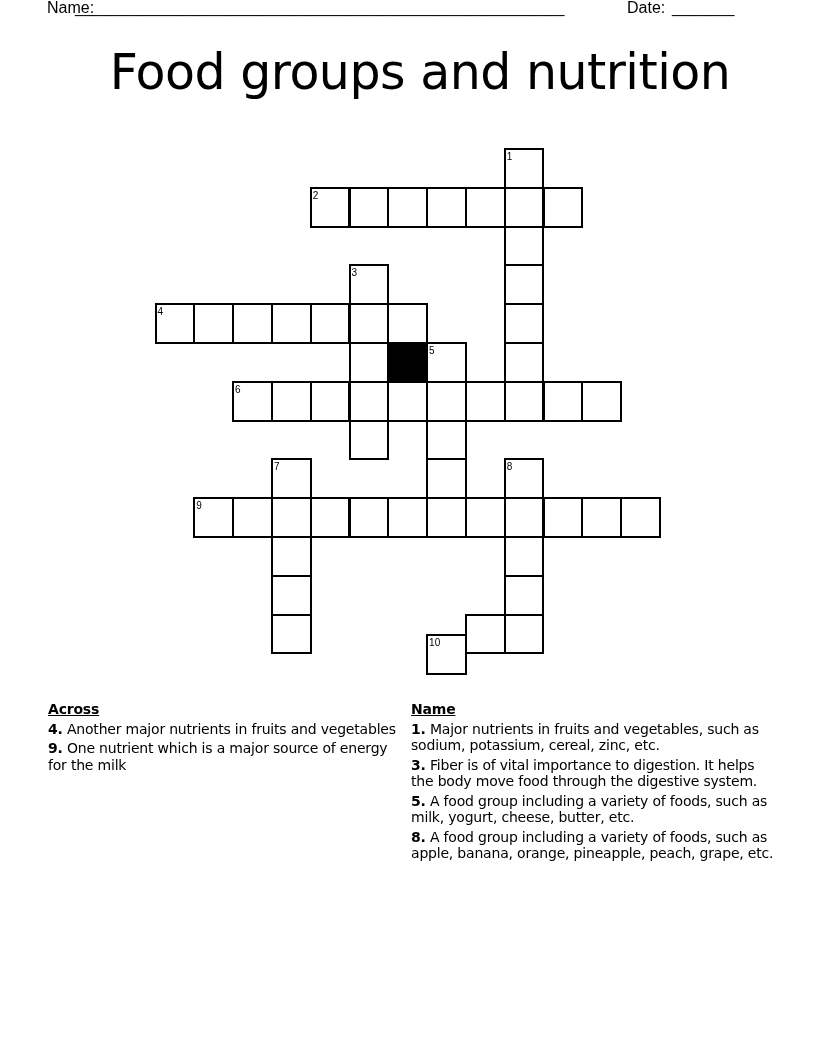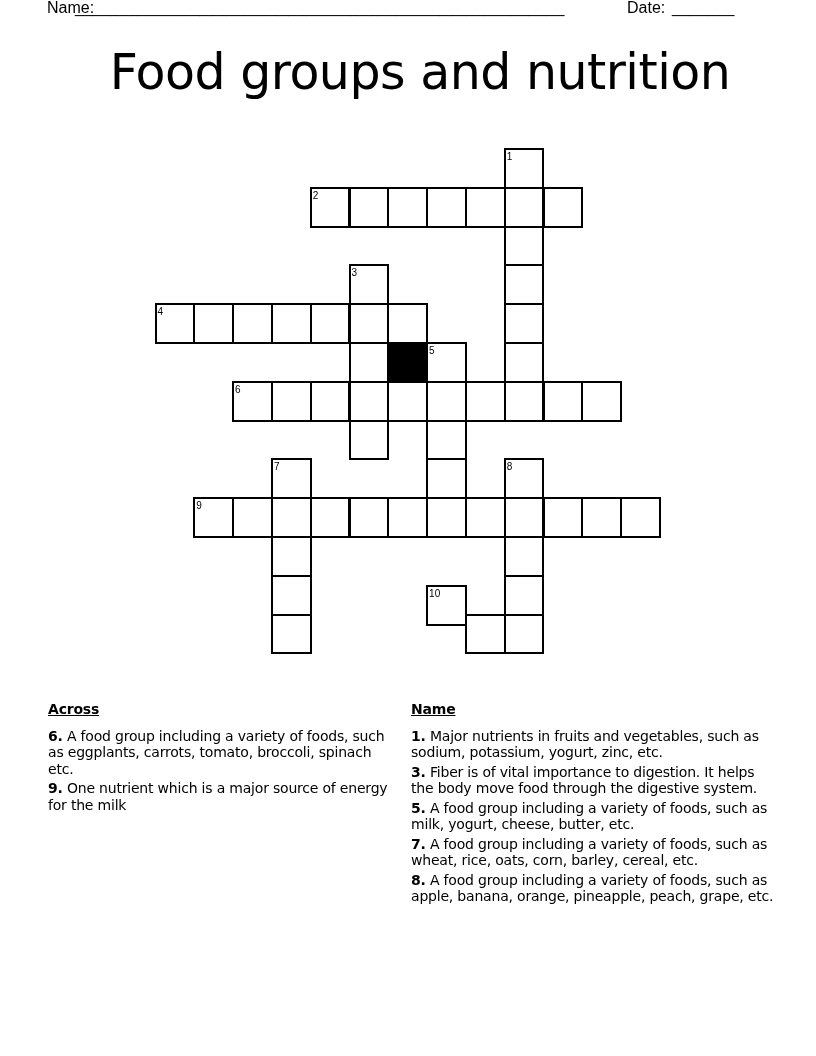--- a/index.html
+++ b/index.html
@@ -27,21 +27,21 @@
     position: absolute; top: 1px; left: 1px;
     font-family: "Liberation Sans", sans-serif; font-size: 10px; line-height: 11px;
   }
   .clues {
     position: absolute; top: 701px;
     font-family: "DejaVu Sans", sans-serif; font-size: 14px; line-height: 16.5px;
     letter-spacing: -0.2px;
   }
   .clues.across { left: 48px; width: 350px; }
   .clues.down { left: 411px; width: 365px; }
-  .clue-heading { font-weight: bold; text-decoration: underline; margin-bottom: 10px; display: block; }
+  .clue-heading { font-weight: bold; text-decoration: underline; margin-bottom: 3px; display: block; }
   .clue { margin-bottom: 3px; }
   .clue .cnum { font-weight: bold; }
 </style>
 </head>
 <body>
 
 <div class="header-line">
   <span class="name-label">Name:</span>
   <span class="name-field">_______________________________________________________</span>
   <span class="date-label">Date:</span>
@@ -117,33 +117,32 @@
       <span class="num">9</span>
     </div>
     <div class="cell" style="left: 232.1px; top: 497.2px;"></div>
     <div class="cell" style="left: 309.7px; top: 497.2px;"></div>
     <div class="cell" style="left: 348.5px; top: 497.2px;"></div>
     <div class="cell" style="left: 387.3px; top: 497.2px;"></div>
     <div class="cell" style="left: 464.9px; top: 497.2px;"></div>
     <div class="cell" style="left: 542.5px; top: 497.2px;"></div>
     <div class="cell" style="left: 581.3px; top: 497.2px;"></div>
     <div class="cell" style="left: 620.1px; top: 497.2px;"></div>
-    <div class="cell" style="left: 426.1px; top: 585px;">
+    <div class="cell" style="left: 426.1px; top: 634px;">
       <span class="num">10</span>
     </div>
     <div class="cell" style="left: 464.9px; top: 613.6px;"></div>
     <div class="cell black" style="left: 387.3px; top: 342px;"></div>
   </div>
 
 <div class="clues across">
   <span class="clue-heading">Across</span>
-  <div class="clue"><span class="cnum">6.</span><span> A food group including a variety of foods, such as eggplants, carrots, tomato, broccoli, spinach etc.</span></div>
+  <div class="clue"><span class="cnum">4.</span><span> Another major nutrients in fruits and vegetables</span></div>
   <div class="clue"><span class="cnum">9.</span><span> One nutrient which is a major source of energy for the milk</span></div>
 </div>
 
 <div class="clues down">
   <span class="clue-heading">Name</span>
-  <div class="clue"><span class="cnum">1.</span><span> Major nutrients in fruits and vegetables, such as sodium, potassium, yogurt, zinc, etc.</span></div>
+  <div class="clue"><span class="cnum">1.</span><span> Major nutrients in fruits and vegetables, such as sodium, potassium, cereal, zinc, etc.</span></div>
   <div class="clue"><span class="cnum">3.</span><span> Fiber is of vital importance to digestion. It helps the body move food through the digestive system.</span></div>
   <div class="clue"><span class="cnum">5.</span><span> A food group including a variety of foods, such as milk, yogurt, cheese, butter, etc.</span></div>
-  <div class="clue"><span class="cnum">7.</span><span> A food group including a variety of foods, such as wheat, rice, oats, corn, barley, cereal, etc.</span></div>
   <div class="clue"><span class="cnum">8.</span><span> A food group including a variety of foods, such as apple, banana, orange, pineapple, peach, grape, etc.</span></div>
 </div>
 
 </body></html>

